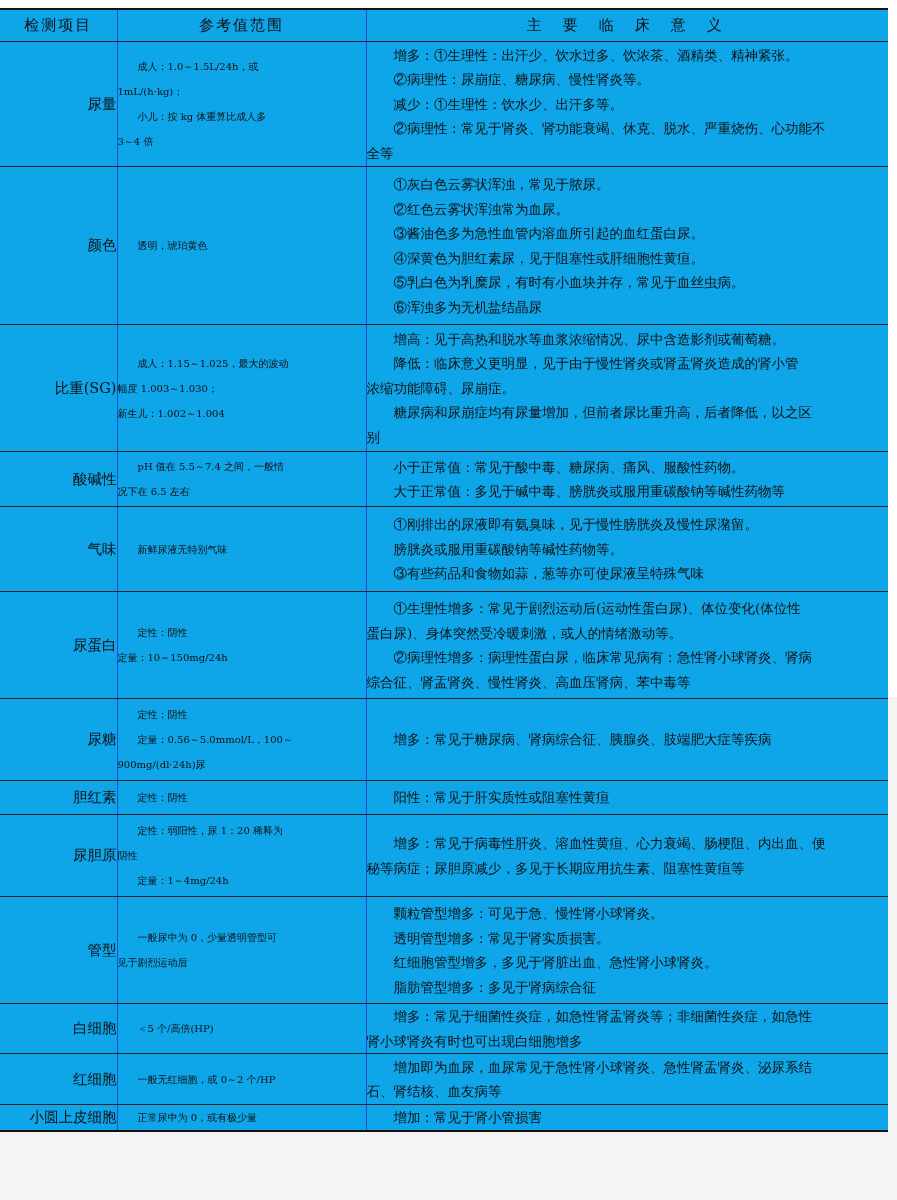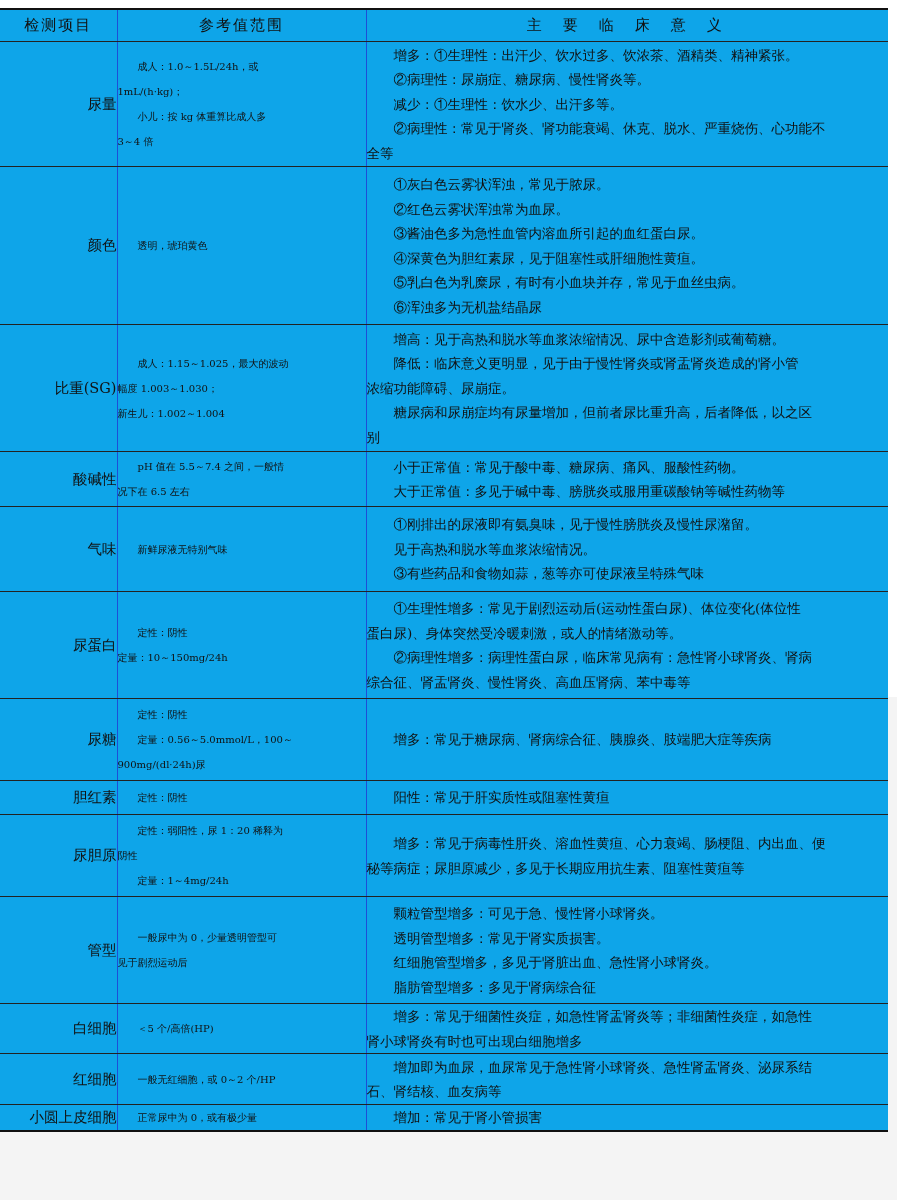--- a/index.html
+++ b/index.html
@@ -102,21 +102,21 @@
         </td>
       </tr>
 
       <tr style="height:85px">
         <td class="item">气味</td>
         <td class="ref">
           <span class="ln ind">新鲜尿液无特别气味</span>
         </td>
         <td class="sig">
           <span class="ln ind">①刚排出的尿液即有氨臭味，见于慢性膀胱炎及慢性尿潴留。</span>
-          <span class="ln ind">见于高热和脱水等血浆浓缩情况。</span>
+          <span class="ln ind">膀胱炎或服用重碳酸钠等碱性药物等。</span>
           <span class="ln ind">③有些药品和食物如蒜，葱等亦可使尿液呈特殊气味</span>
         </td>
       </tr>
 
       <tr style="height:107px">
         <td class="item">尿蛋白</td>
         <td class="ref">
           <span class="ln ind">定性：阴性</span>
           <span class="ln">定量：10～150mg/24h</span>
         </td>

